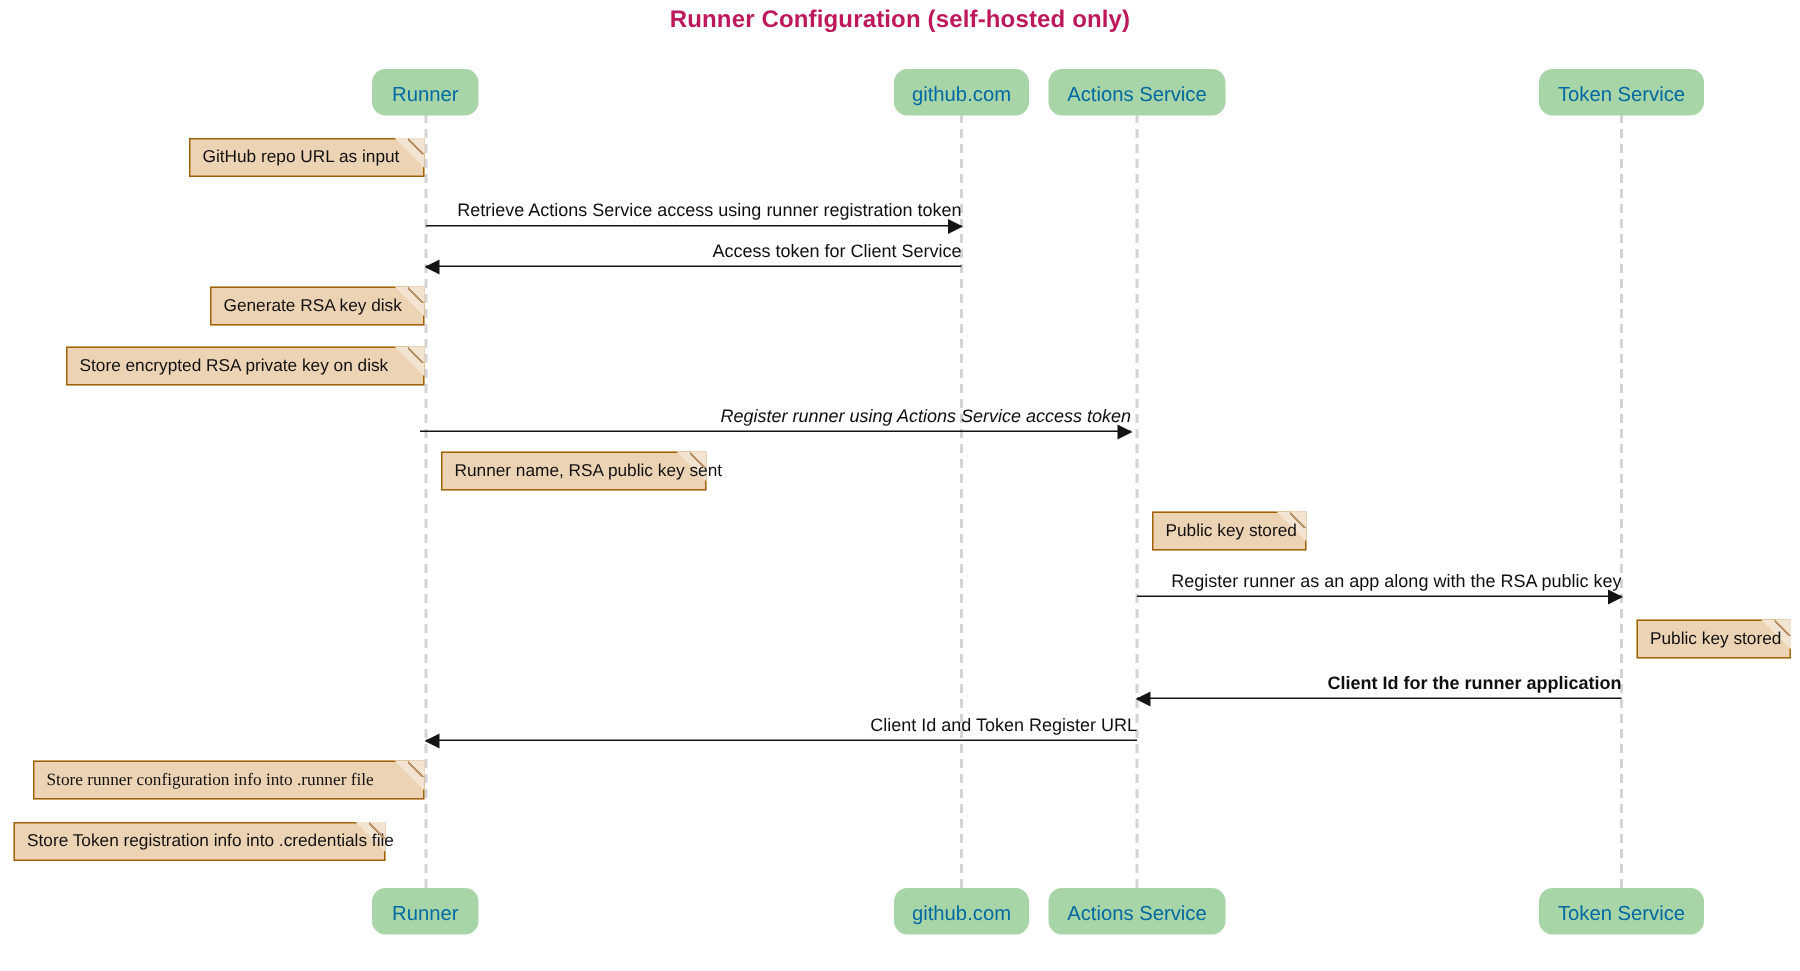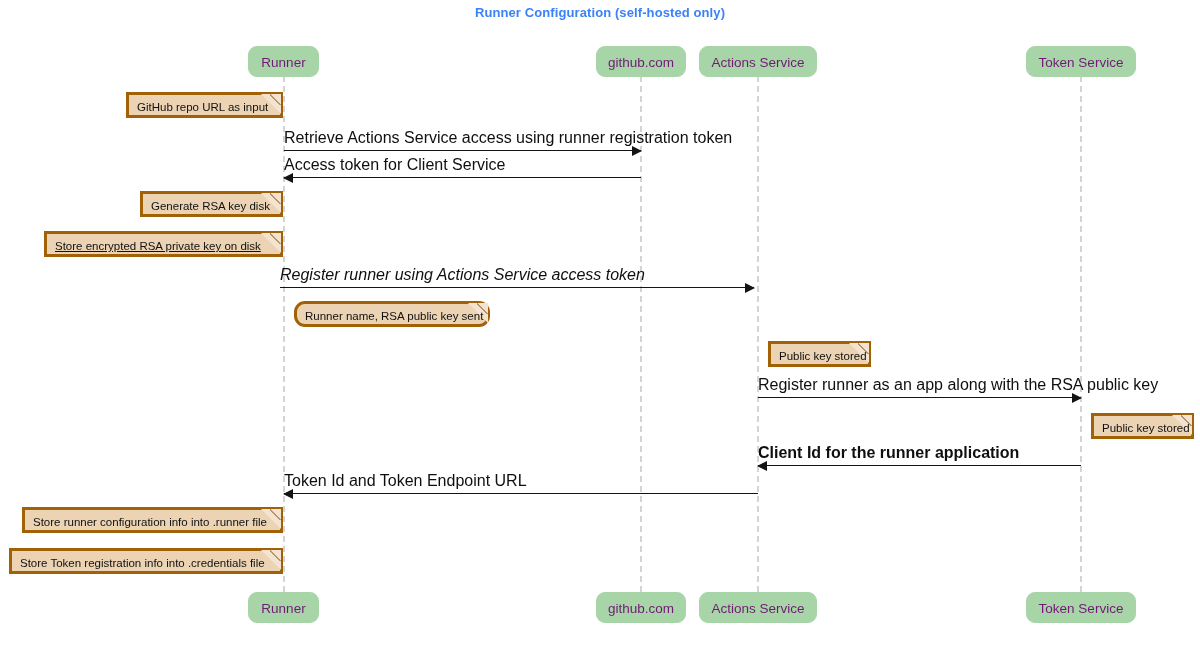--- a/index.html
+++ b/index.html
@@ -19,53 +19,53 @@
     background: #ffffff;
   }
 
   
   .diagram-title {
     position: absolute;
     left: 0;
     top: 5px;
     width: 1200px;
     text-align: center;
-    font-size: 13px;
+    font-size: 16px;
     font-weight: bold;
-    color: #3b82f6;
+    color: #be185d;
     letter-spacing: 0.1px;
   }
 
   
   .lifeline {
     position: absolute;
     width: 0;
     border-left: 2px dashed #d4d4d4;
   }
 
   
   .participant {
     position: absolute;
     background: #a8d5a8;
     border: 1px solid #a8d5a8;
     border-radius: 9px;
     height: 31px;
     line-height: 31px;
     text-align: center;
     font-size: 13.5px;
-    color: #701a75;
+    color: #0369a1;
     white-space: nowrap;
     box-sizing: border-box;
   }
 
   
   .note {
     position: absolute;
     background: #ecd3b4;
-    border: 3px solid #a16207;
+    border: 1px solid #a16207;
     box-sizing: border-box;
     height: 26px;
     line-height: 24px;
     font-size: 11.5px;
     color: #111111;
     padding: 0 8px;
     white-space: nowrap;
   }
   .note::after {
     content: "";
@@ -123,22 +123,22 @@
   }
   .msg.to-left .head {
     left: -1px;
     border-right: 10px solid #141414;
   }
   .msg-label {
     position: absolute;
     bottom: 4px;
     left: 0;
     width: 100%;
-    text-align: left;
-    font-size: 16px;
+    text-align: right;
+    font-size: 12px;
     color: #0f0f0f;
     white-space: nowrap;
   }
 </style>
 </head>
 <body>
 
 <div id="diagram">
 
   <div class="diagram-title">Runner Configuration (self-hosted only)</div>
@@ -171,31 +171,31 @@
   <div class="msg to-left" style="left:284px; top:177px; width:357px;">
     <div class="line"></div>
     <div class="head"></div>
     <div class="msg-label">Access token for Client Service</div>
   </div>
 
   <div class="note" style="left:140px; top:191px; width:143px;">
     <span class="note-text">Generate RSA key disk</span>
   </div>
 
-  <div class="note" style="left:44px; top:231px; width:239px;text-decoration:underline;">
+  <div class="note" style="left:44px; top:231px; width:239px;">
     <span class="note-text">Store encrypted RSA private key on disk</span>
   </div>
 
   <div class="msg to-right" style="left:280px; top:287px; width:474px;font-style:italic;">
     <div class="line"></div>
     <div class="head"></div>
     <div class="msg-label">Register runner using Actions Service access token</div>
   </div>
 
-  <div class="note" style="left:294px; top:301px; width:196px;border-radius:11px;">
+  <div class="note" style="left:294px; top:301px; width:177px;">
     <span class="note-text">Runner name, RSA public key sent</span>
   </div>
 
   <div class="note" style="left:768px; top:341px; width:103px;">
     <span class="note-text">Public key stored</span>
   </div>
 
   <div class="msg to-right" style="left:758px; top:397px; width:323px;">
     <div class="line"></div>
     <div class="head"></div>
@@ -208,24 +208,24 @@
 
   <div class="msg to-left" style="left:758px; top:465px; width:323px;font-weight:bold;">
     <div class="line"></div>
     <div class="head"></div>
     <div class="msg-label">Client Id for the runner application</div>
   </div>
 
   <div class="msg to-left" style="left:284px; top:493px; width:474px;">
     <div class="line"></div>
     <div class="head"></div>
-    <div class="msg-label">Token Id and Token Endpoint URL</div>
-  </div>
-
-  <div class="note" style="left:22px; top:507px; width:261px;">
+    <div class="msg-label">Client Id and Token Register URL</div>
+  </div>
+
+  <div class="note" style="left:22px; top:507px; width:261px;font-family:Liberation Serif, serif;">
     <span class="note-text">Store runner configuration info into .runner file</span>
   </div>
 
-  <div class="note" style="left:9px; top:548px; width:274px;">
+  <div class="note" style="left:9px; top:548px; width:248px;">
     <span class="note-text">Store Token registration info into .credentials file</span>
   </div>
 
 </div>
 
 </body></html>

